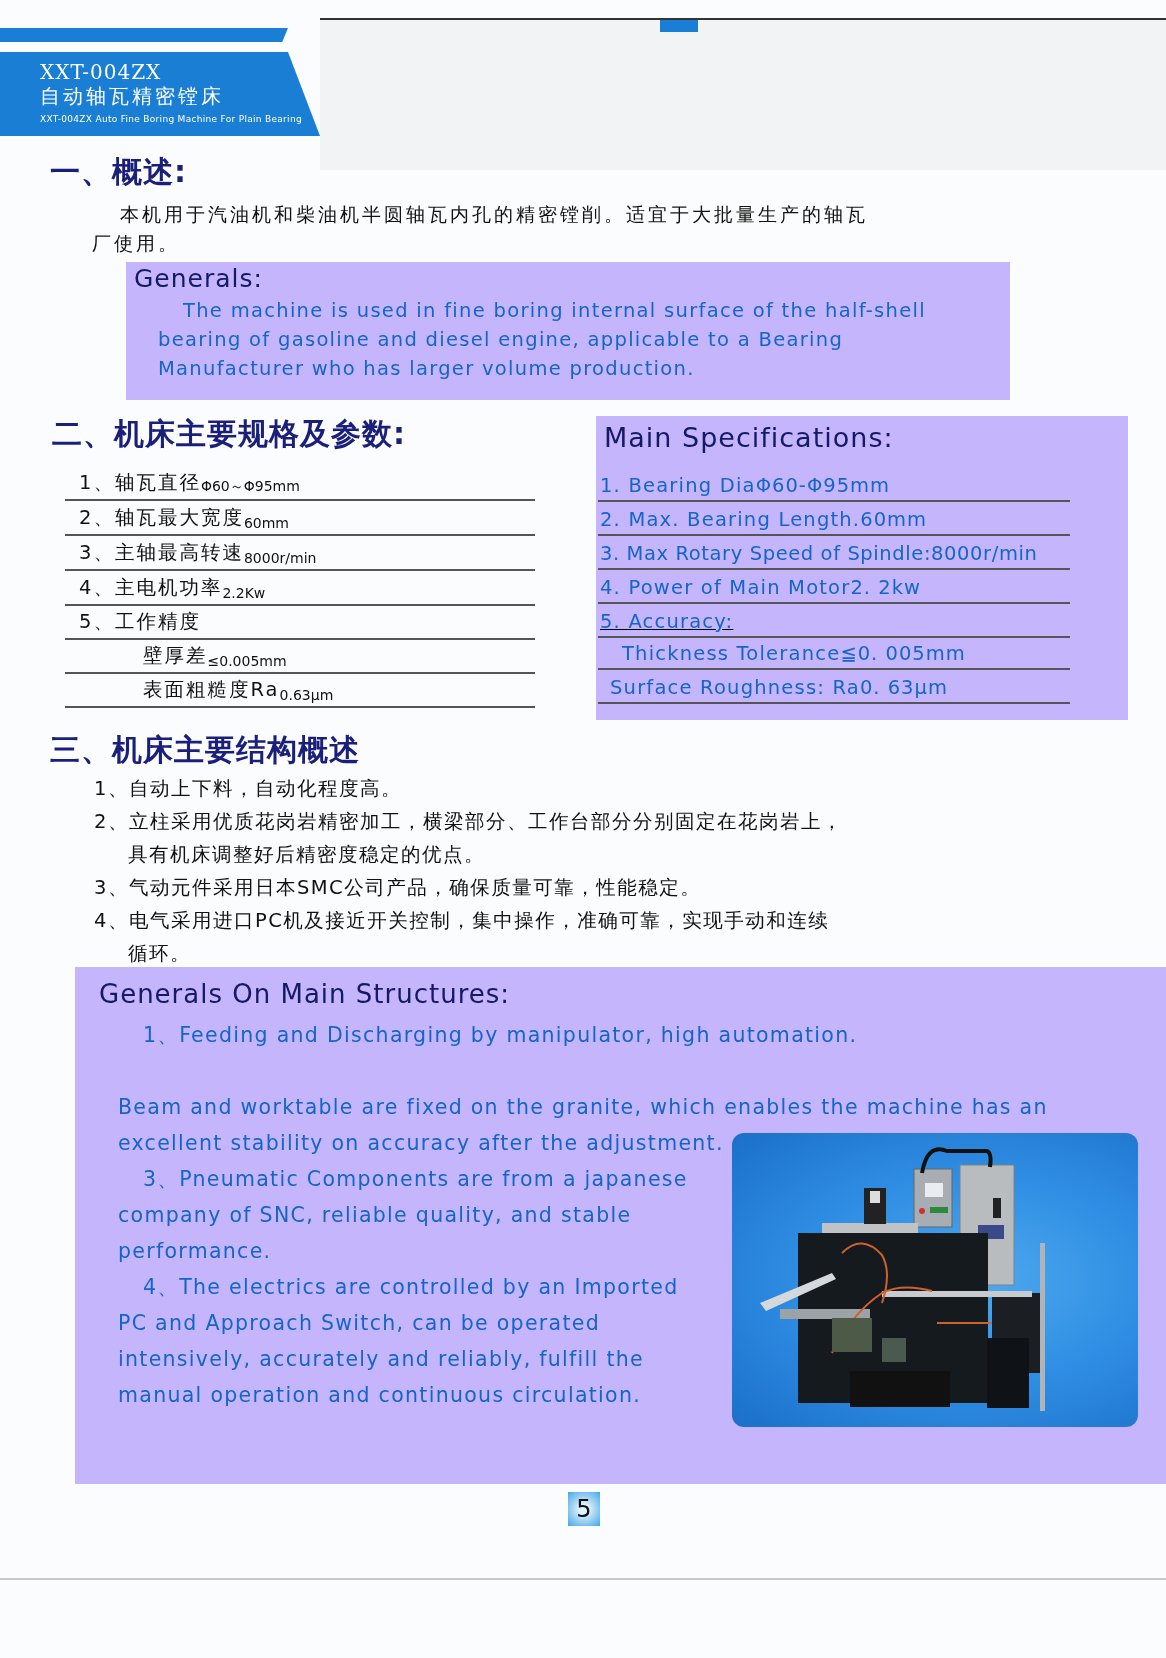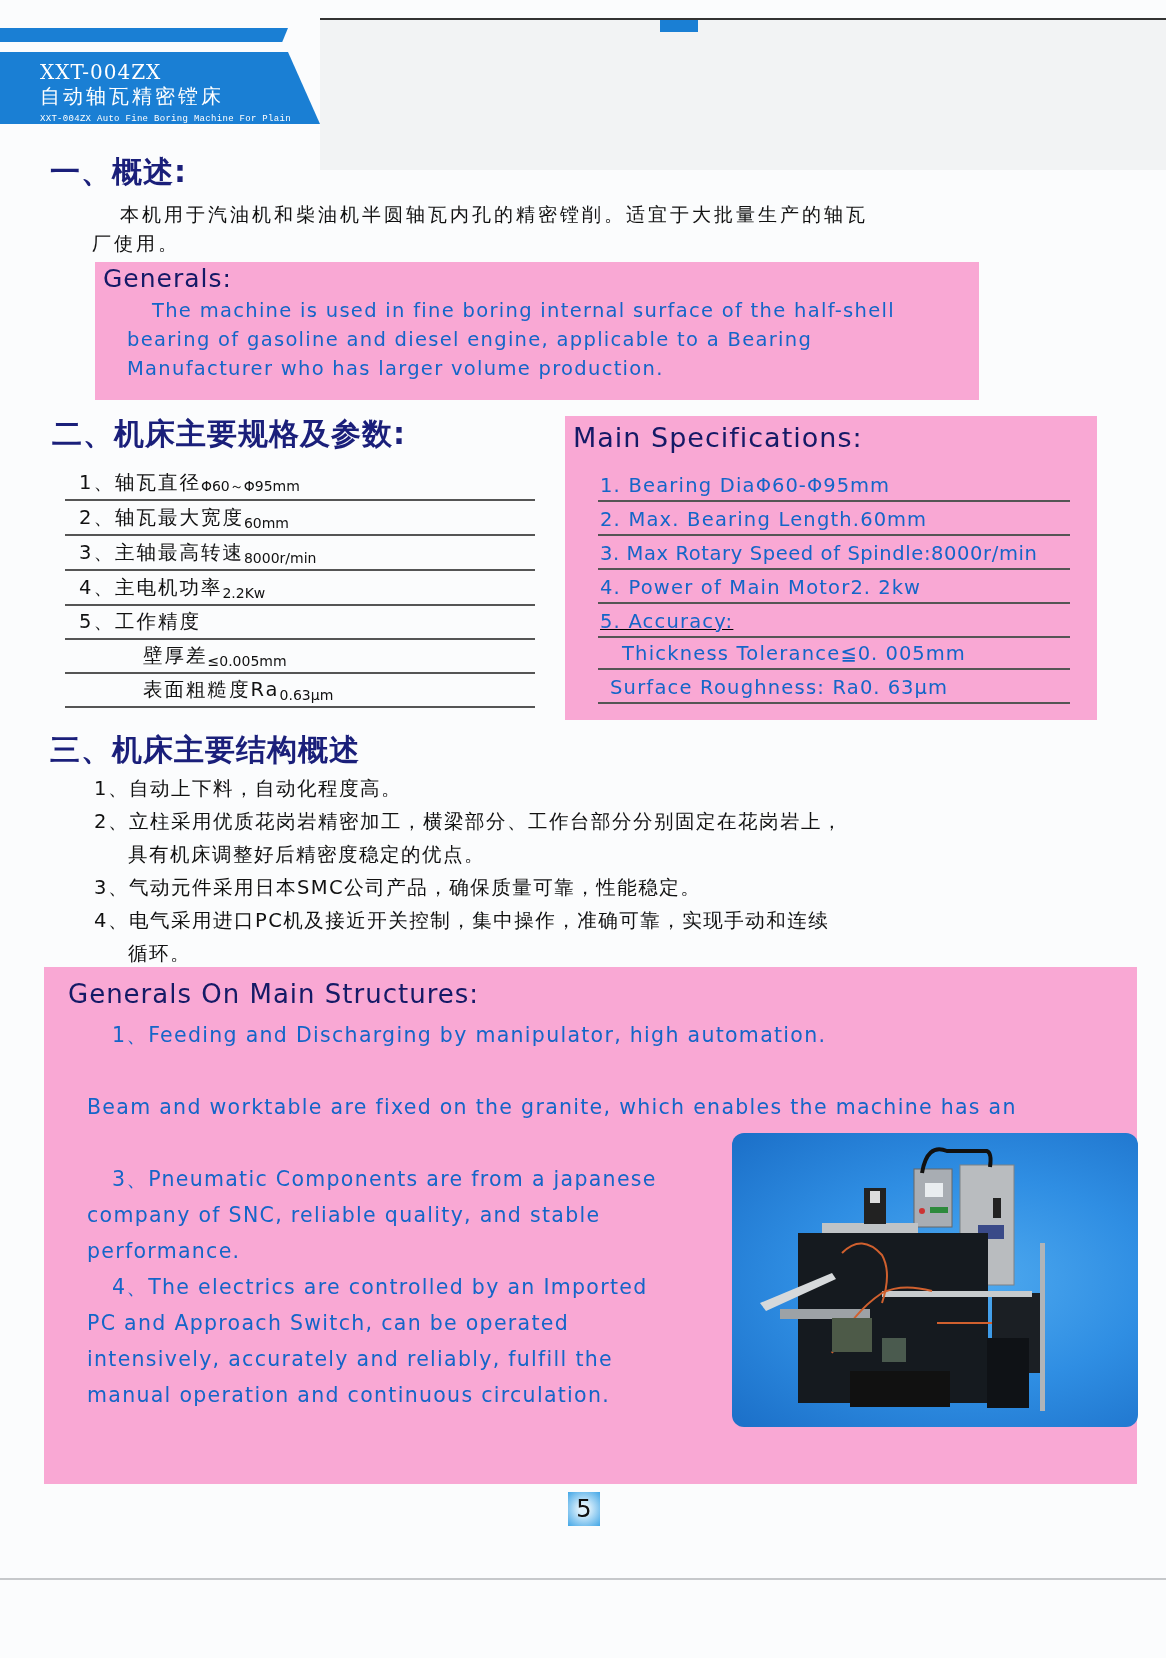--- a/index.html
+++ b/index.html
@@ -5,32 +5,32 @@
   html, body { margin:0; padding:0; }
   body {
     width:1166px; height:1658px; position:relative; overflow:hidden;
     background:#fbfcfd;
     font-family:"DejaVu Sans", "Liberation Sans", sans-serif;
   }
   .abs { position:absolute; }
   
   .band-top { left:0; top:28px; width:288px; height:14px; background:#1a7fd4;
     clip-path:polygon(0 0, 100% 0, 98% 100%, 0 100%); }
-  .banner { left:0; top:52px; width:320px; height:72px; background:#1a7fd4;
+  .banner { left:0; top:52px; width:320px; height:84px; background:#1a7fd4;
     clip-path:polygon(0 0, 90% 0, 100% 100%, 0 100%); color:#fff; }
   .banner .model { position:absolute; left:40px; top:8px; font-family:"DejaVu Serif","Liberation Serif",serif; font-size:20px; letter-spacing:1px; }
   .banner .cn { position:absolute; left:40px; top:31px; font-family:"DejaVu Serif","Liberation Serif",serif; font-size:20px; letter-spacing:3px; }
-  .banner .en { position:absolute; left:40px; top:62px; font-size:9px; letter-spacing:0.3px;font-family:Liberation Mono, monospace; }
+  .banner .en { position:absolute; left:40px; top:62px; font-size:9px; letter-spacing:0.3px; }
   .paper-strip { left:320px; top:18px; width:846px; height:150px; background:#f2f3f4;
     border-top:2px solid #333; }
   .paper-strip .nub { position:absolute; left:340px; top:0; width:38px; height:12px; background:#1a7fd4; }
   
   .h-cn { color:#1a1f7a; font-size:30px; font-weight:bold; letter-spacing:1px; }
   .body-cn { color:#111; font-size:19px; letter-spacing:3px; line-height:30px; }
-  .panel { background:#f9a8d4; }
+  .panel { background:#c4b5fd;margin-left:31px; }
   .h-en { color:#141a66; font-size:25px; letter-spacing:1px; }
   .en-text { color:#1465c8; font-size:19.5px; letter-spacing:1.3px; line-height:29px; }
   
   .spec-row { position:absolute; height:34px; border-bottom:2px solid #555; display:flex; align-items:flex-end; justify-content:flex-start; padding-bottom:3px; box-sizing:border-box; }
   .spec-cn .lbl { color:#111; font-size:19.5px; letter-spacing:2px; }
   .spec-cn .val { color:#111; font-size:14px; }
   .spec-en .lbl { color:#1465c8; font-size:19.5px; letter-spacing:1.2px; }
   .spec-en .val { color:#1465c8; font-size:19.5px; letter-spacing:1px; }
   .list-cn { color:#111; font-size:19.5px; letter-spacing:1.5px; line-height:33px; }
   .photo { left:732px; top:1133px; width:406px; height:294px; border-radius:12px;
@@ -135,20 +135,21 @@
 <div class="abs list-cn" style="left:94px;top:805px;">2、立柱采用优质花岗岩精密加工，横梁部分、工作台部分分别固定在花岗岩上，</div>
 <div class="abs list-cn" style="left:128px;top:838px;">具有机床调整好后精密度稳定的优点。</div>
 <div class="abs list-cn" style="left:94px;top:871px;">3、气动元件采用日本SMC公司产品，确保质量可靠，性能稳定。</div>
 <div class="abs list-cn" style="left:94px;top:904px;">4、电气采用进口PC机及接近开关控制，集中操作，准确可靠，实现手动和连续</div>
 <div class="abs list-cn" style="left:128px;top:937px;">循环。</div>
 
 <div class="abs panel" style="left:44px;top:967px;width:1093px;height:517px;">
   <div class="abs h-en" style="left:24px;top:12px;font-size:26px;">Generals On Main Structures:</div>
   <div class="abs en-text" style="left:68px;top:54px;font-size:20.5px;">1、Feeding and Discharging by manipulator,  high automation.</div>
   <div class="abs en-text" style="left:43px;top:126px;font-size:20.5px;text-align:center;">Beam and worktable are fixed on the granite,  which enables the machine has an</div>
+  <div class="abs en-text" style="left:43px;top:162px;font-size:20.5px;">excellent stability on accuracy after the adjustment.</div>
   <div class="abs en-text" style="left:68px;top:198px;font-size:20.5px;">3、Pneumatic Components are from a japanese</div>
   <div class="abs en-text" style="left:43px;top:234px;font-size:20.5px;">company of SNC, reliable quality,  and stable</div>
   <div class="abs en-text" style="left:43px;top:270px;font-size:20.5px;">performance.</div>
   <div class="abs en-text" style="left:68px;top:306px;font-size:20.5px;">4、The electrics are controlled by an Imported</div>
   <div class="abs en-text" style="left:43px;top:342px;font-size:20.5px;">PC and Approach Switch,  can be operated</div>
   <div class="abs en-text" style="left:43px;top:378px;font-size:20.5px;">intensively,  accurately and reliably,  fulfill the</div>
   <div class="abs en-text" style="left:43px;top:414px;font-size:20.5px;">manual operation and continuous circulation.</div>
 </div>
 
 <div class="abs photo">

